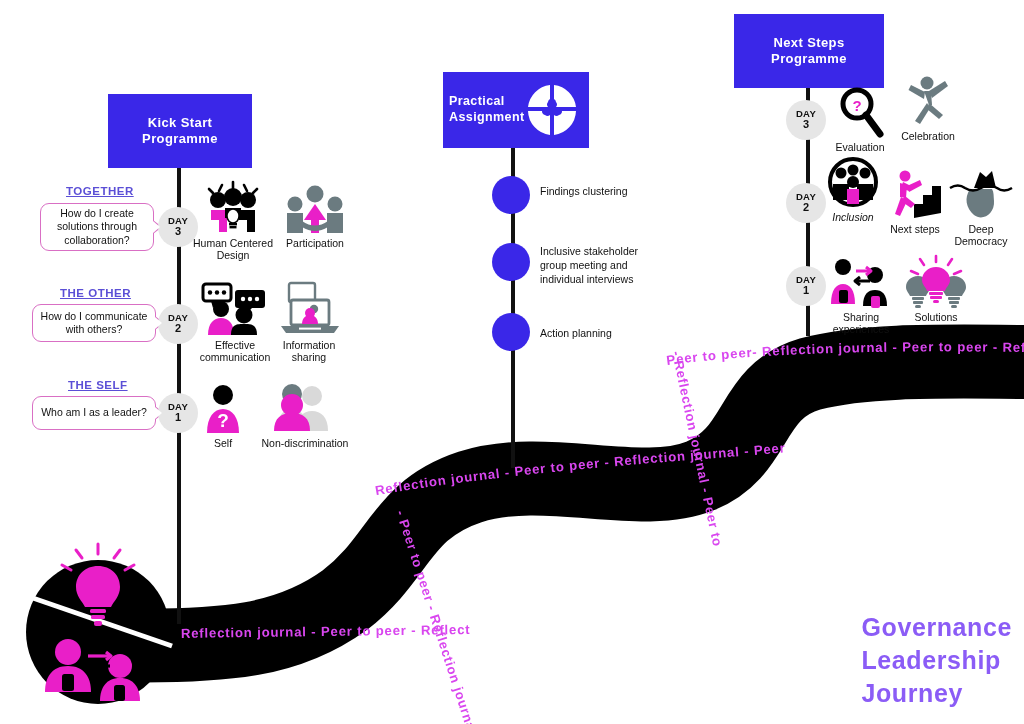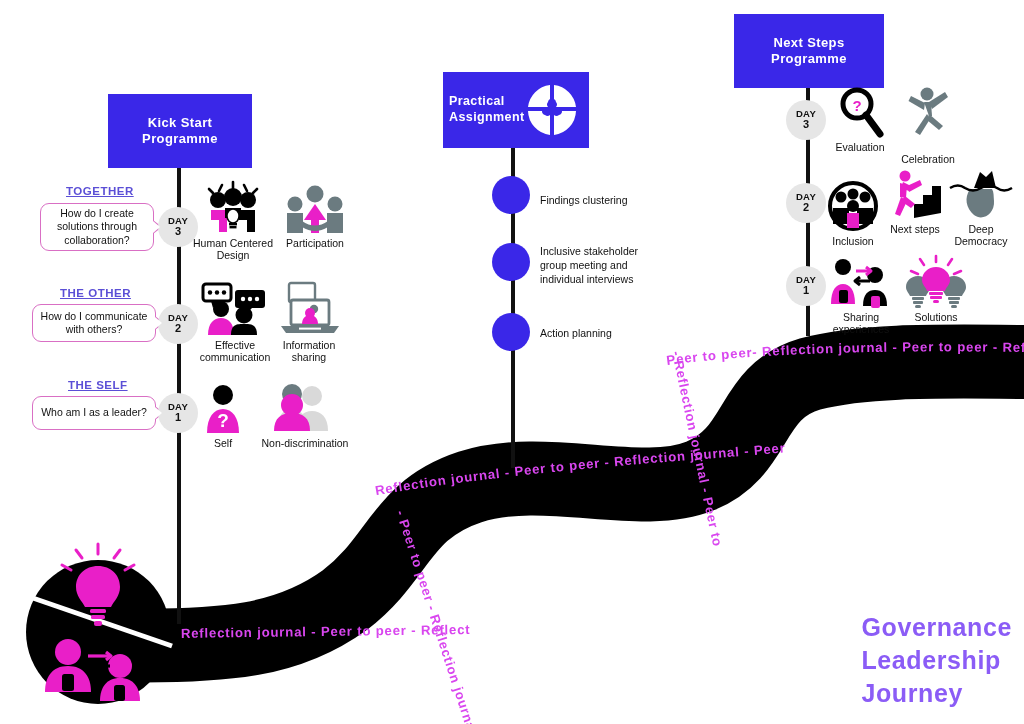--- a/index.html
+++ b/index.html
@@ -294,21 +294,21 @@
       <g fill="#ffffff">
         <path d="M27,4 A25,25 0 0 0 5,26 L25,26 A4,4 0 0 1 25,21 A4,4 0 0 1 27,18 Z"></path>
         <path d="M31,4 A25,25 0 0 1 53,26 L33,26 A4,4 0 0 0 33,21 A4,4 0 0 0 31,18 Z"></path>
         <path d="M5,30 A25,25 0 0 0 27,54 L27,34 A4,4 0 0 1 22,34 A4,4 0 0 1 19,30 Z"></path>
         <path d="M53,30 A25,25 0 0 1 31,54 L31,34 A4,4 0 0 0 36,34 A4,4 0 0 0 39,30 Z"></path>
       </g>
     </svg>
   </div>
 
   <div class="dot" style="left:492px;top:176px;"></div>
-  <div class="dot-label" style="left:540px;top:194px;width:150px;">
+  <div class="dot-label" style="left:540px;top:185px;width:150px;">
     <span>Findings clustering</span>
   </div>
 
   <div class="dot" style="left:492px;top:243px;"></div>
   <div class="dot-label" style="left:540px;top:245px;width:150px;">
     <span>Inclusive stakeholder</span><br>
     <span>group meeting and</span><br>
     <span>individual interviews</span>
   </div>
 
@@ -337,21 +337,21 @@
         <circle cx="22" cy="18" r="14" fill="none" stroke="#000" stroke-width="5"></circle>
         <text x="22" y="25" text-anchor="middle" font-family="Liberation Sans, sans-serif" font-size="15" font-weight="bold" fill="#e91fc8">?</text>
         <line x1="31" y1="29" x2="45" y2="48" stroke="#000" stroke-width="7" stroke-linecap="round"></line>
       </svg>
     </div>
     <div class="cap">
       <span>Evaluation</span>
     </div>
   </div>
 
-  <div class="icon-item" style="left:888px;top:84px;width:80px;gap:12px;">
+  <div class="icon-item" style="left:888px;top:73px;width:80px;">
     <div class="art">
       <svg width="50" height="52" viewBox="0 0 50 52">
         <g fill="#6b7b80">
           <circle cx="24" cy="8" r="6.5"></circle>
           <path d="M21,16 h7 l1,14 l-3,0 z"></path>
           <path d="M22,17 L8,10 l-2.5,5 L21,24 z"></path>
           <path d="M26,16 L42,6 l3,5 L29,23 z"></path>
           <path d="M24,28 L12,46 l5,3 L27,33 z"></path>
           <path d="M26,28 L40,40 l-4,4 L24,34 z"></path>
         </g>
@@ -360,21 +360,21 @@
     <div class="cap">
       <span>Celebration</span>
     </div>
   </div>
 
   <div class="day" style="left:786px;top:183px;">
     <span class="d-word">DAY</span>
     <span class="d-num">2</span>
   </div>
 
-  <div class="icon-item" style="left:818px;top:178px;width:70px;">
+  <div class="icon-item" style="left:818px;top:154px;width:70px;font-style:italic;">
     <div class="art">
       <svg width="50" height="52" viewBox="0 0 50 52">
         <circle cx="25" cy="26" r="23" fill="none" stroke="#000" stroke-width="4"></circle>
         <circle cx="13" cy="17" r="5.5" fill="#000"></circle>
           <circle cx="25" cy="14" r="5.5" fill="#000"></circle>
           <circle cx="37" cy="17" r="5.5" fill="#000"></circle>
         <path d="M5,28 h16 v16 h-16 z" fill="#000"></path>
         <path d="M29,28 h16 v16 h-16 z" fill="#000"></path>
         <circle cx="25" cy="26" r="6" fill="#000"></circle>
         <path d="M19,33 h12 v15 h-12 z" fill="#e91fc8"></path>

